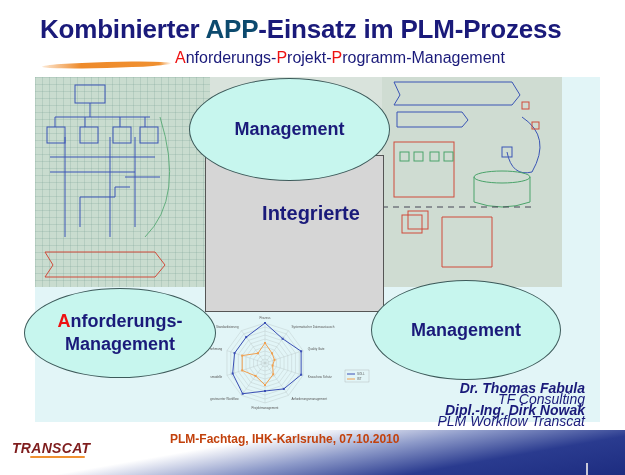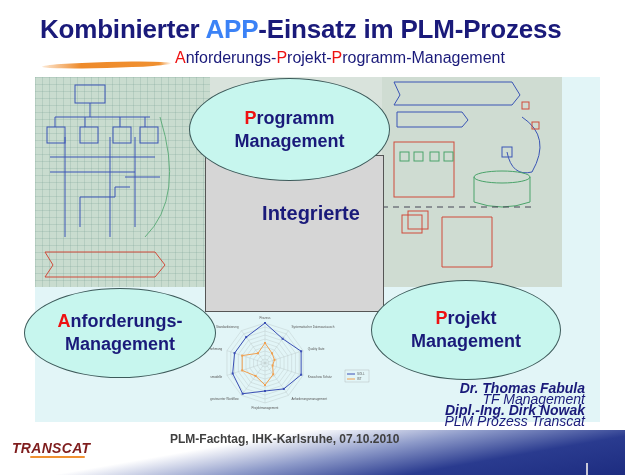--- a/index.html
+++ b/index.html
@@ -1,36 +1,36 @@
 <!DOCTYPE html>
 <html><head>
 <meta charset="utf-8">
 <style>
   html,body{margin:0;padding:0;}
   body{width:625px;height:475px;position:relative;overflow:hidden;background:#ffffff;font-family:"Liberation Sans",sans-serif;}
   .title{position:absolute;left:40px;top:14px;font-size:26px;font-weight:bold;color:#1a1a7a;white-space:nowrap;letter-spacing:-0.2px;}
-  .title .hl{color:#3b82f6;}
+  .title .hl{color:#0c4a6e;}
   .subtitle{position:absolute;left:175px;top:49px;font-size:16px;font-weight:normal;color:#1a1a7a;white-space:nowrap;}
   .subtitle .hl{color:#ee1111;}
   .swoosh{position:absolute;left:42px;top:62px;width:130px;height:6px;background:linear-gradient(90deg,rgba(240,140,40,0.2),#ee8a2a 30%,#f09030 90%,rgba(240,140,40,0));border-radius:50%;transform:rotate(-1.5deg);}
   .panel{position:absolute;left:35px;top:77px;width:565px;height:345px;background:#e2f5f7;}
   .photo-left{position:absolute;left:35px;top:77px;width:175px;height:210px;background:#c9dccf;background-image:linear-gradient(rgba(120,160,150,0.25) 1px,transparent 1px),linear-gradient(90deg,rgba(120,160,150,0.25) 1px,transparent 1px);background-size:7px 7px;}
   .photo-right{position:absolute;left:382px;top:77px;width:180px;height:210px;background:#cfdcd2;}
   .photo-mid{position:absolute;left:210px;top:77px;width:172px;height:220px;background:#d9e3dc;}
   .box{position:absolute;left:205px;top:155px;width:177px;height:155px;background:#d6d6d6;border:1px solid #555;}
   .box-text{position:absolute;left:205px;top:200px;width:212px;text-align:center;font-size:20px;font-weight:bold;color:#1a1a7a;line-height:27px;}
   .ellipse{position:absolute;background:#c7f6ee;border:1.5px solid #3d5a5a;border-radius:50%;display:flex;align-items:center;justify-content:center;text-align:center;font-weight:bold;color:#1a1a7a;font-size:18px;line-height:23px;}
   .ellipse .hl{color:#ee1111;}
   .e-top{left:189px;top:78px;width:199px;height:101px;}
   .e-left{left:24px;top:288px;width:190px;height:88px;}
   .e-right{left:371px;top:280px;width:188px;height:98px;}
   .credits{position:absolute;right:40px;top:383px;text-align:right;font-size:14px;color:#1a1a7a;line-height:11px;font-style:italic;}
   .credits .b{font-weight:bold;}
   .footer-band{position:absolute;left:0;top:430px;width:625px;height:45px;background:linear-gradient(170deg,#ffffff 0%,#ffffff 35%,#8d9ac9 55%,#2a3b8f 75%,#1d2c80 100%);}
-  .footer-text{position:absolute;left:170px;top:432px;font-size:12px;font-weight:bold;color:#404040;}
+  .footer-text{position:absolute;left:170px;top:432px;font-size:12px;font-weight:bold;color:#c2410c;}
   .logo{position:absolute;left:12px;top:440px;font-size:14px;font-weight:bold;font-style:italic;color:#7f1d1d;letter-spacing:0.3px;}
   .logo-line{position:absolute;left:30px;top:456px;width:55px;height:2px;background:#f09030;border-radius:2px;}
   .vline{position:absolute;left:586px;top:463px;width:2px;height:12px;background:#c9c9d9;}
   .radar{position:absolute;left:210px;top:310px;width:170px;height:115px;}
   .radar text{font-family:"Liberation Sans",sans-serif;font-size:3px;fill:#555;}
 </style>
 </head>
 <body>
 
 <div class="title"><span>Kombinierter </span><span class="hl">APP</span><span>-Einsatz im PLM-Prozess</span></div>
@@ -92,21 +92,20 @@
 
 <div class="photo-mid"></div>
 
 <div class="box"></div>
 <div class="box-text">
   <div>Integrierte</div>
 </div>
 
 <div class="ellipse e-top">
   <div>
-    <div><span class="hl">P</span><span>rogramm</span></div>
     <div>Management</div>
   </div>
 </div>
 
 <div class="radar">
   <svg width="170" height="115" viewBox="0 0 170 115" id="radar-svg">
       <polygon points="55,49 57.35114100916989,49.763932022500214 58.804226065180615,51.763932022500214 58.804226065180615,54.236067977499786 57.35114100916989,56.236067977499786 55,57 52.64885899083011,56.236067977499786 51.195773934819385,54.23606797749979 51.195773934819385,51.763932022500214 52.64885899083011,49.763932022500214" fill="none" stroke="#b9c4c4" stroke-width="0.4"></polygon>
       <polygon points="55,45 59.70228201833979,46.52786404500042 62.60845213036123,50.52786404500042 62.60845213036123,55.47213595499958 59.70228201833979,59.47213595499958 55,61 50.29771798166021,59.47213595499958 47.39154786963877,55.47213595499958 47.39154786963877,50.52786404500042 50.29771798166021,46.52786404500042" fill="none" stroke="#b9c4c4" stroke-width="0.4"></polygon>
       <polygon points="55,41 62.05342302750968,43.29179606750063 66.41267819554184,49.291796067500634 66.41267819554184,56.708203932499366 62.05342302750968,62.70820393249937 55,65 47.94657697249032,62.70820393249937 43.587321804458156,56.70820393249937 43.587321804458156,49.291796067500634 47.94657697249032,43.291796067500634" fill="none" stroke="#b9c4c4" stroke-width="0.4"></polygon>
       <polygon points="55,37 64.40456403667957,40.05572809000084 70.21690426072246,48.05572809000084 70.21690426072246,57.94427190999916 64.40456403667957,65.94427190999916 55,69 45.59543596332043,65.94427190999916 39.78309573927754,57.94427190999916 39.78309573927754,48.05572809000084 45.595435963320426,40.05572809000084" fill="none" stroke="#b9c4c4" stroke-width="0.4"></polygon>
@@ -168,29 +167,28 @@
 
 <div class="ellipse e-left">
   <div>
     <div><span class="hl">A</span><span>nforderungs-</span></div>
     <div>Management</div>
   </div>
 </div>
 
 <div class="ellipse e-right">
   <div>
-    <div><span class="hl">P</span><span>rojekt</span></div>
     <div>Management</div>
   </div>
 </div>
 
 <div class="credits">
   <div class="b">Dr. Thomas Fabula</div>
-  <div>TF Management</div>
+  <div>TF Consulting</div>
   <div class="b">Dipl.-Ing.  Dirk Nowak</div>
-  <div>PLM Prozess  Transcat</div>
+  <div>PLM Workflow  Transcat</div>
 </div>
 
 <div class="footer-band"></div>
 <div class="footer-text">PLM-Fachtag, IHK-Karlsruhe, 07.10.2010</div>
 <div class="logo">TRANSCAT</div>
 <div class="logo-line"></div>
 <div class="vline"></div>
 
 </body></html>

